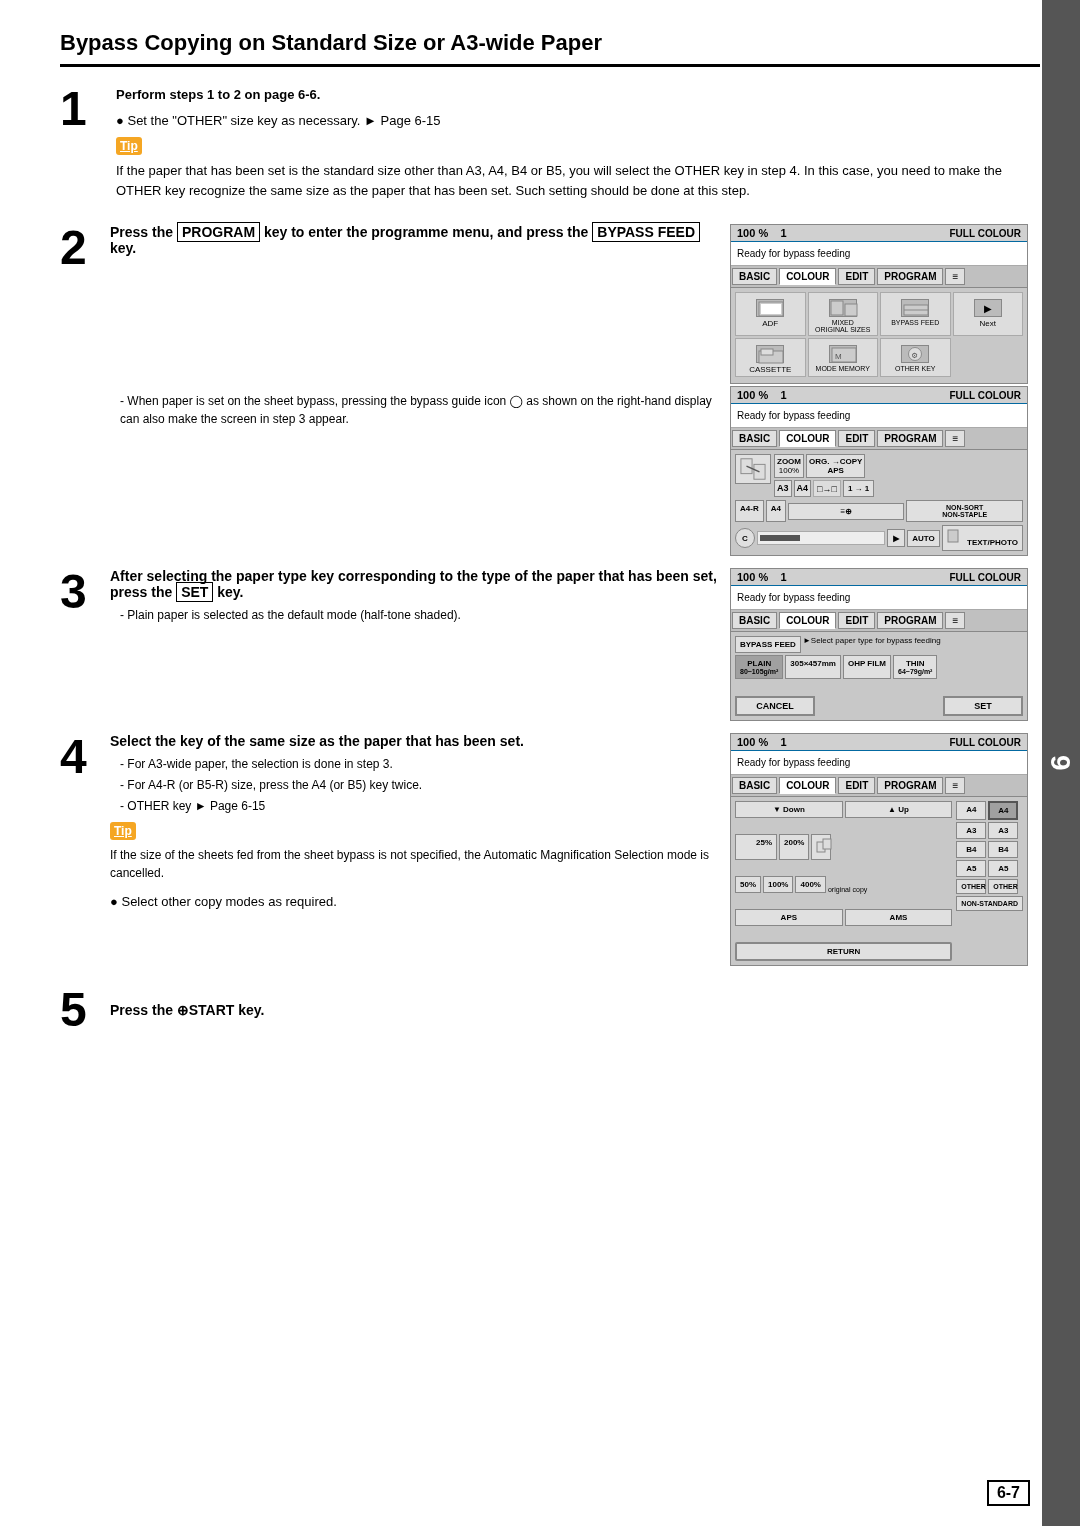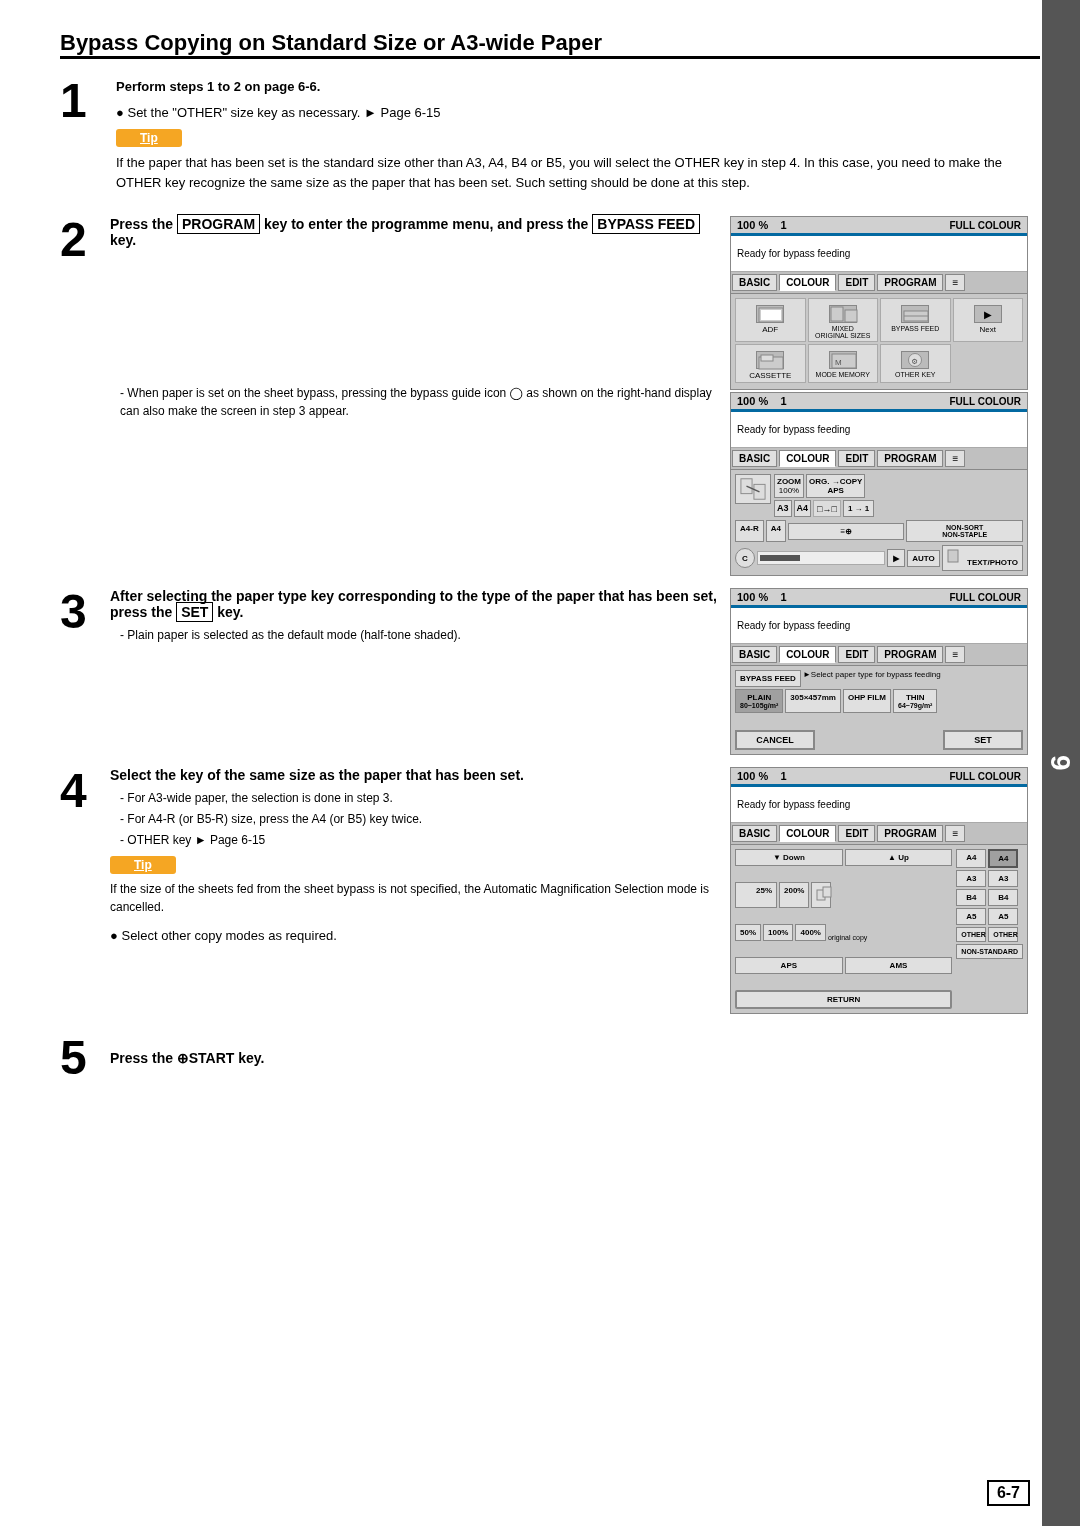--- a/index.html
+++ b/index.html
@@ -15,20 +15,21 @@
       margin: 0 auto;
       width: 1080px;
       min-height: 1526px;
       padding: 30px 40px 30px 60px;
       position: relative;
     }
     .page-title {
       font-size: 22px;
       font-weight: bold;
       border-bottom: 3px solid #000;
+      padding-bottom: 8px;
       margin-bottom: 18px;
     }
     .step-row {
       display: flex;
       align-items: flex-start;
       margin-bottom: 18px;
       gap: 16px;
     }
     .step-num {
       font-size: 48px;
@@ -53,21 +54,21 @@
     .step-title .bordered {
       border: 1.5px solid #000;
       padding: 1px 4px;
       font-weight: bold;
     }
     .tip-box {
       background: #f5a623;
       color: #fff;
       font-weight: bold;
       font-size: 12px;
-      padding: 2px 24px;
+      padding: 2px 4px;
       border-radius: 3px;
       display: inline-block;
       margin-bottom: 6px;
       text-decoration: underline;
     }
     .tip-content {
       font-size: 12px;
       line-height: 1.5;
       margin-bottom: 10px;
     }
@@ -112,23 +113,23 @@
       font-size: 11px;
       font-weight: bold;
     }
     .screen-header .full-colour {
       font-size: 10px;
       font-weight: bold;
       color: #000;
     }
     .screen-ready {
       background: #fff;
-      padding: 12px 6px;
+      padding: 6px 6px;
       font-size: 10px;
-      border-top: 3px solid #0369a1;
+      border-top: 1px solid #0369a1;
       border-bottom: 1px solid #aaa;
     }
     .screen-tabs {
       display: flex;
       background: #c0c0c0;
       border-bottom: 1px solid #888;
     }
     .screen-tab {
       border: 1px solid #888;
       background: #e0e0e0;

